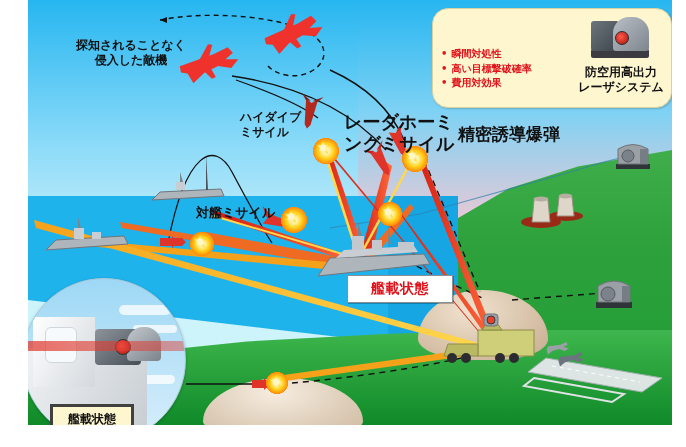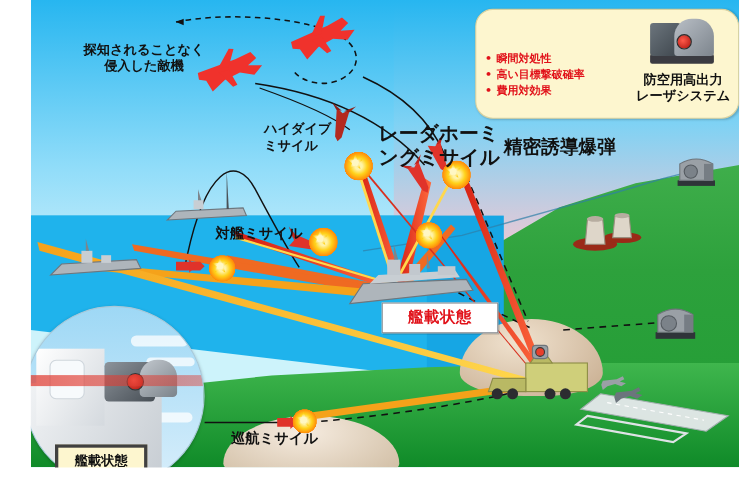--- a/index.html
+++ b/index.html
@@ -300,21 +300,20 @@
   <div class="lbl" style="left:240px;top:110px;font-size:12px;">ハイダイブ
 ミサイル</div>
 
   <div class="lbl" style="left:344px;top:111px;font-size:18px;">レーダホーミ
 ングミサイル</div>
 
   <div class="lbl" style="left:458px;top:124px;font-size:17px;">精密誘導爆弾</div>
 
   <div class="lbl" style="left:196px;top:205px;font-size:13px;">対艦ミサイル</div>
 
-  <div class="lbl" style="left:210px;top:392px;font-size:13px;">巡航ミサイル</div>
 
   <div class="box-all">
     <span>艦載状態</span>
   </div>
 
   <div class="callout">
     <div class="dev">
       <div class="base"></div>
       <div class="body"></div>
       <div class="dome"></div>

